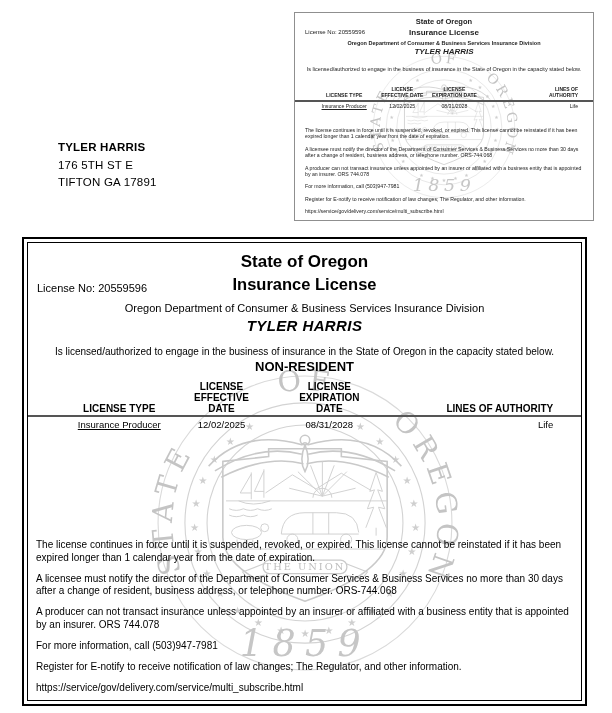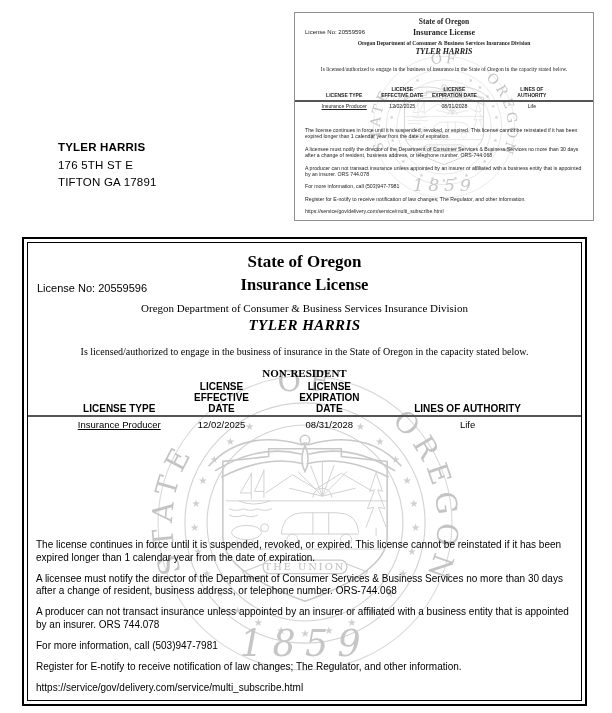--- a/index.html
+++ b/index.html
@@ -9,30 +9,30 @@
   .address-block{position:absolute;left:58px;top:139px;font-size:11.5px;line-height:17.5px;letter-spacing:.2px;}
   .address-block .addr-name{font-weight:bold;}
 
   
   .card{background:#fff;box-sizing:border-box;overflow:hidden;}
   .card-sm{position:absolute;left:294px;top:12px;width:300px;height:209px;border:1px solid #8f8f8f;color:#222;}
   .card-lg-outer{position:absolute;left:22px;top:237px;width:565px;height:469px;border:2px solid #000;padding:3px;box-sizing:border-box;background:#fff;}
   .card-lg-inner{position:relative;width:100%;height:100%;border:1px solid #000;box-sizing:border-box;overflow:hidden;background:#fff;}
 
   .content{position:absolute;inset:0;z-index:1;}
-  .ctr{position:absolute;left:0;right:0;text-align:center;font-family:Liberation Serif, serif;}
+  .ctr{position:absolute;left:0;right:0;text-align:center;}
 
   
   .lg .t-state{top:9px;font-size:17px;font-weight:bold;}
   .lg .t-licno{position:absolute;left:9px;top:39px;font-size:11px;}
   .lg .t-doc{top:32px;font-size:16.5px;font-weight:bold;}
   .lg .t-div{top:59px;font-size:11px;}
   .lg .t-name{top:74px;font-size:15px;font-weight:bold;font-style:italic;letter-spacing:.4px;}
   .lg .t-auth{top:103px;font-size:10px;}
-  .lg .t-res{top:124px;font-size:11px;font-weight:bold;}
+  .lg .t-res{top:116px;font-size:13px;font-weight:bold;}
   .lg .tbl{position:absolute;left:0;right:0;top:131px;}
   .lg .thead{display:grid;grid-template-columns:5% 23% 14% 5.5% 14% 2.5% 31%;align-items:end;height:40px;font-size:10px;font-weight:bold;line-height:11px;text-align:center;}
   .lg .trow{display:grid;grid-template-columns:5% 23% 14% 5.5% 14% 2.5% 31%;font-size:9.5px;text-align:center;margin-top:2px;}
   .lg .rule{height:2px;background:#555;margin-top:1px;}
   .lg .hw{display:inline-block;}
   .lg .c3 .hw,.lg .c5 .hw{max-width:66px;}
   .lg .paras{position:absolute;left:8px;right:8px;top:296px;font-size:10px;line-height:12.6px;}
   .lg .paras p{margin:0 0 8.5px 0;}
 
   
@@ -48,21 +48,21 @@
   .sm .rule{height:2px;background:#555;margin-top:1px;}
   .sm .hw{display:inline-block;}
   .sm .c3 .hw,.sm .c5 .hw{max-width:46px;}
   .sm .c7 .hw{max-width:40px;}
   .sm .paras{position:absolute;left:10px;right:9px;top:114px;font-size:5.2px;line-height:6.4px;}
   .sm .paras p{margin:0 0 6px 0;}
 
   .c2{grid-column:2;text-decoration:underline;}
   .c3{grid-column:3;}
   .c5{grid-column:5;}
-  .c7{grid-column:7;}
+  .c7{grid-column:7;text-align:right;}
 
   
   .seal{position:absolute;z-index:0;pointer-events:none;}
   .seal-lg{left:50%;top:122px;width:316px;height:316px;margin-left:-158px;}
   .seal-sm{left:50%;top:38px;width:152px;height:152px;margin-left:-76px;}
   .ring-text{font-family:"DejaVu Serif",serif;font-size:36px;letter-spacing:8px;fill:#c4c4c4;}
   .year-text{font-family:"DejaVu Serif",serif;font-size:46px;font-style:italic;letter-spacing:12px;fill:#c6c6c6;}
   .banner-text{font-family:"DejaVu Serif",serif;font-size:12.5px;letter-spacing:2.5px;fill:#bdbdbd;}
 </style>
 </head>

